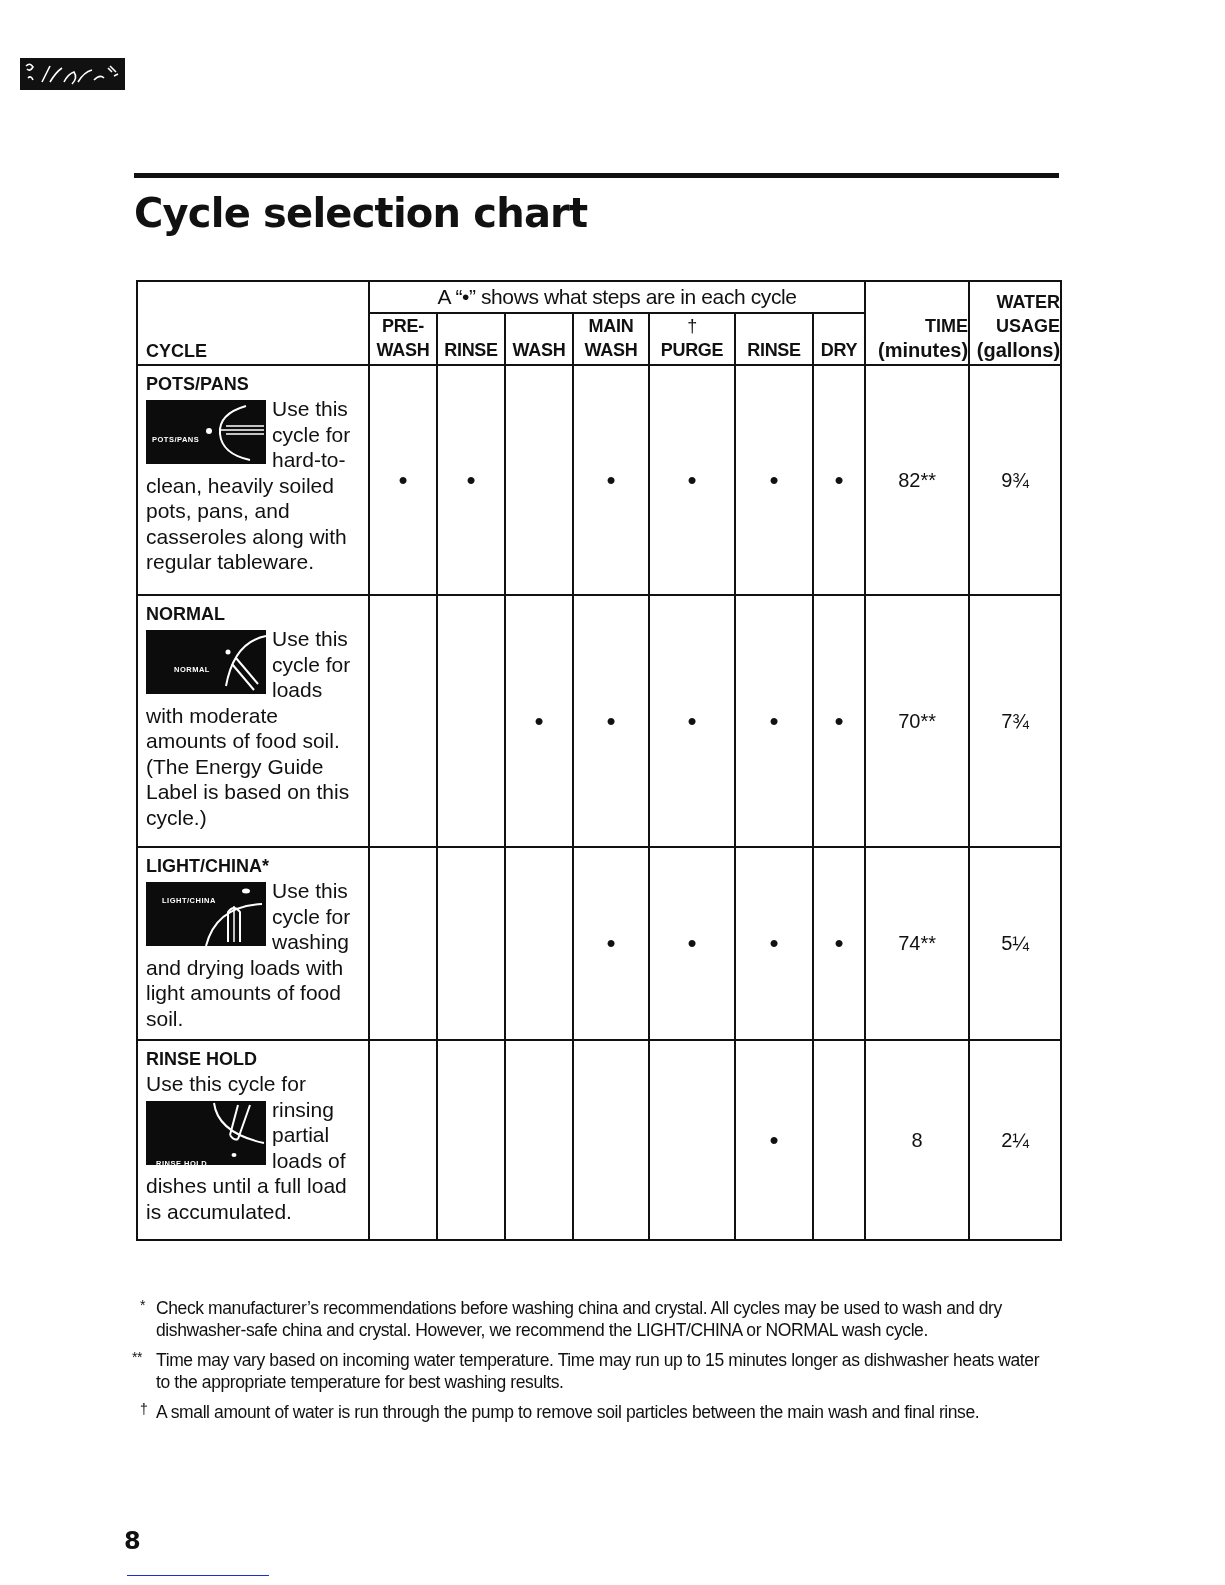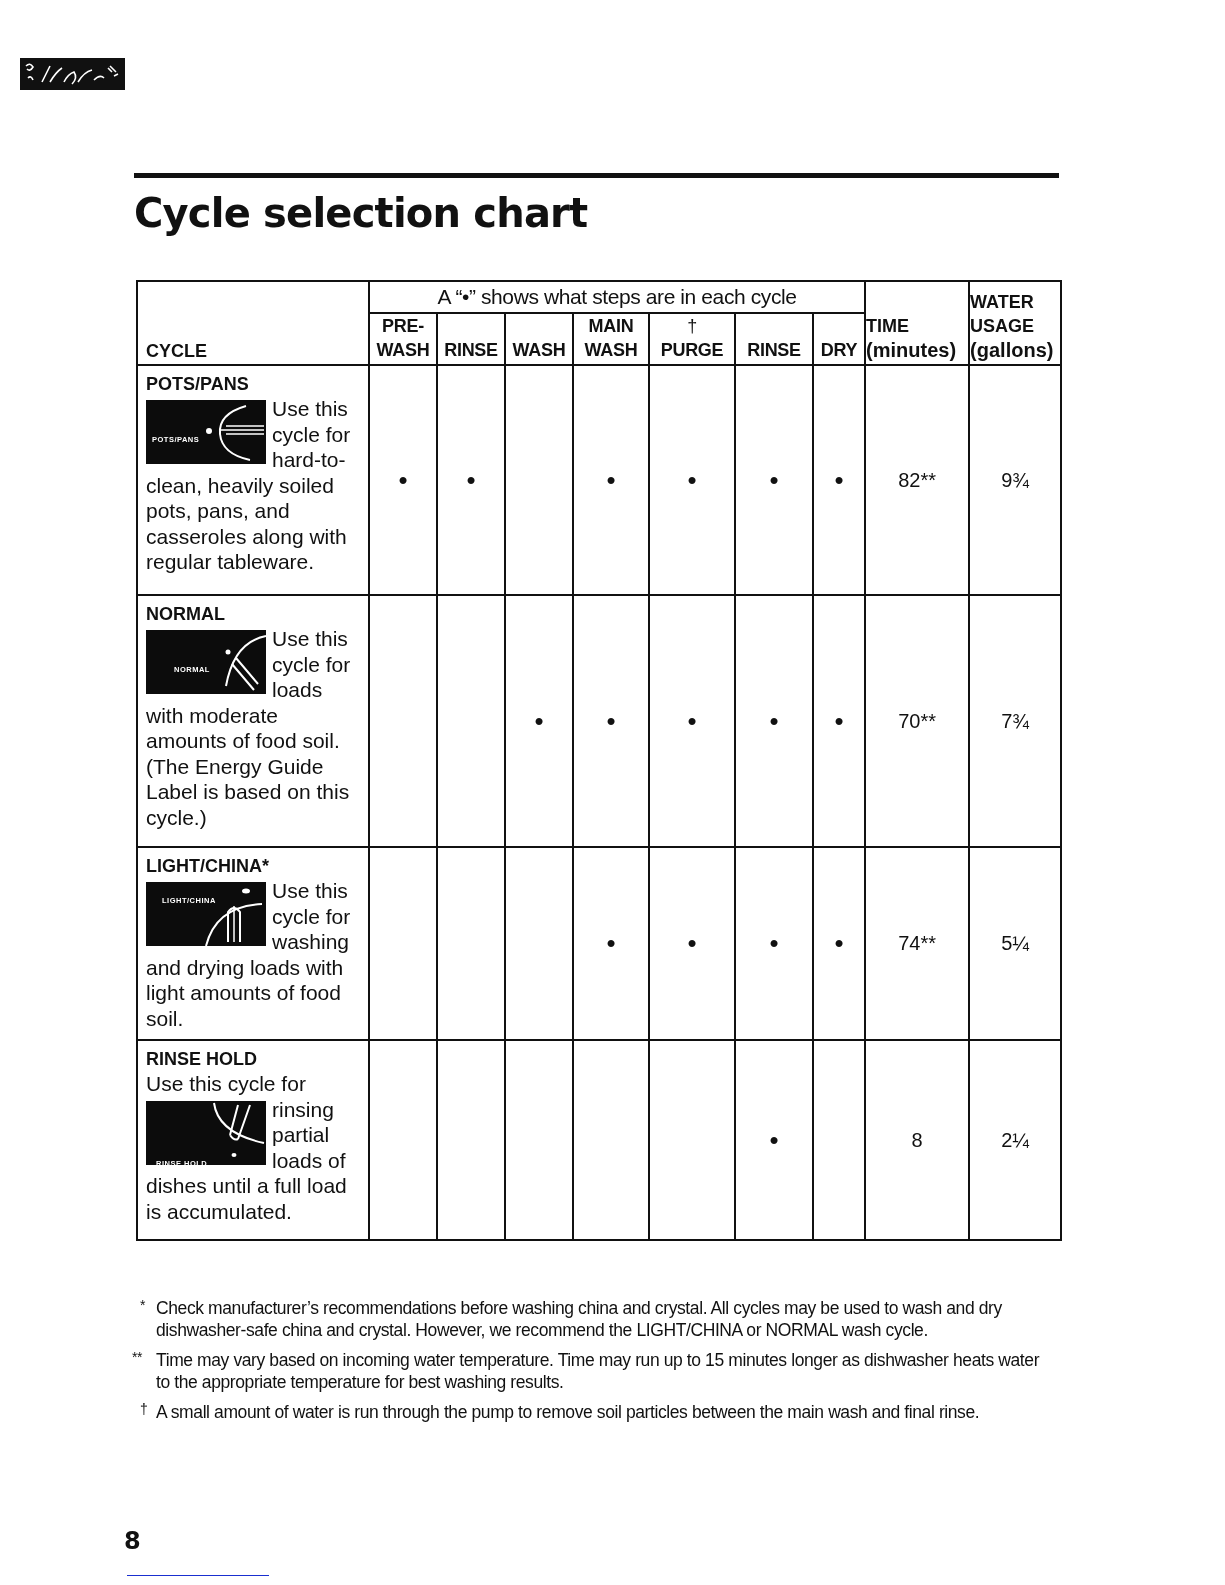--- a/index.html
+++ b/index.html
@@ -22,21 +22,21 @@
   }
   table.chart {
     position: absolute; left: 136px; top: 256px; width: 924px;
     border-collapse: collapse; table-layout: fixed; margin-top: 24px;
   }
   table.chart td, table.chart th { border: 2px solid #111; padding: 0; }
   .hdr-span { font-weight: normal; font-size: 21px; text-align: center; height: 30px; letter-spacing: -0.4px; }
   .hdr-blank { border-bottom: none !important; }
   .hdr-col { font-weight: bold; font-size: 18px; text-align: center; vertical-align: bottom; line-height: 24px; letter-spacing: -0.3px; padding-bottom: 2px !important; border-radius: 14px; }
   .hdr-cycle { text-align: left; padding-left: 8px !important; vertical-align: bottom; font-weight: bold; font-size: 18px; padding-bottom: 2px !important; border-top: 2px solid #111; }
-  .hdr-time, .hdr-water { vertical-align: bottom; text-align: left; font-size: 18px; line-height: 24px; padding-bottom: 2px !important; border-radius: 12px; }
+  .hdr-time, .hdr-water { vertical-align: bottom; text-align: right; font-size: 18px; line-height: 24px; padding-bottom: 2px !important; border-radius: 12px; }
   .hdr-time .bold, .hdr-water .bold { font-weight: bold; }
   .hdr-time .sub, .hdr-water .sub { font-size: 20px; }
   .cycle-cell { vertical-align: top; padding: 6px 6px 8px 8px !important; font-size: 21px; line-height: 25.5px; }
   .cycle-name { font-weight: bold; font-size: 18px; line-height: 24px; }
   .cycle-icon {
     float: left; width: 120px; height: 64px; background: #0c0c0c; margin: 4px 6px 2px 0;
     position: relative; overflow: hidden;
   }
   .cycle-icon .lbl { position: absolute; color: #fff; font-size: 7.5px; letter-spacing: 0.5px; font-weight: bold; }
   .cycle-icon svg { position: absolute; left: 0; top: 0; }

